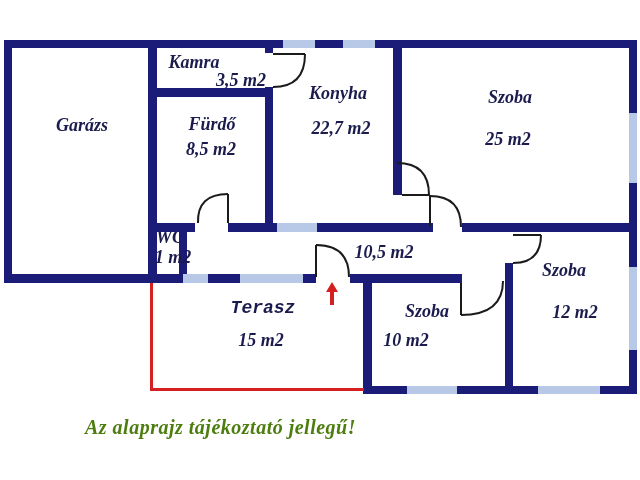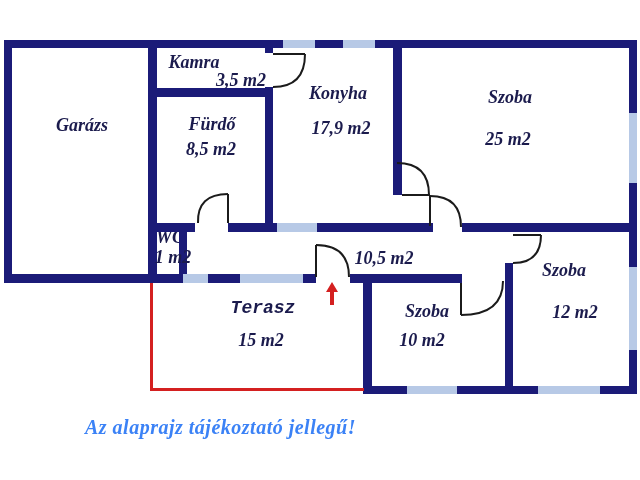--- a/index.html
+++ b/index.html
@@ -11,21 +11,21 @@
   .window{position:absolute;background:#b7c9e6;z-index:3;}
   .terrace-line{position:absolute;background:#d42020;z-index:3;}
   .doors{position:absolute;left:0;top:0;z-index:4;pointer-events:none;}
   .lbl{
     position:absolute;z-index:5;transform:translate(-50%,-50%);
     color:#1b1b4d;font-weight:bold;font-style:italic;font-size:18px;white-space:nowrap;
   }
   .lbl-under{z-index:1;}
   .disclaimer{
     position:absolute;z-index:5;transform:translateY(-50%);
-    color:#3b82f6;font-weight:bold;font-style:italic;font-size:20px;white-space:nowrap;
+    color:#4d7c0f;font-weight:bold;font-style:italic;font-size:20px;white-space:nowrap;
     letter-spacing:0.5px;
   }
 </style>
 </head>
 <body>
 
 <div class="plan">
 
   <div class="wall" style="left:4px;top:40px;width:633px;height:8px;"></div>
   <div class="wall" style="left:4px;top:40px;width:8px;height:243px;"></div>
@@ -90,34 +90,34 @@
 
   <div class="lbl" style="left:82px;top:125px;">Garázs</div>
 
   <div class="lbl" style="left:194px;top:62px;">Kamra</div>
   <div class="lbl" style="left:241px;top:80px;">3,5 m2</div>
 
   <div class="lbl" style="left:212px;top:124px;">Fürdő</div>
   <div class="lbl" style="left:211px;top:149px;">8,5 m2</div>
 
   <div class="lbl" style="left:338px;top:93px;">Konyha</div>
-  <div class="lbl" style="left:341px;top:128px;">17,9 m2</div>
+  <div class="lbl" style="left:341px;top:128px;">22,7 m2</div>
 
   <div class="lbl" style="left:510px;top:97px;">Szoba</div>
   <div class="lbl" style="left:508px;top:133px;margin-top:6px;">25 m2</div>
 
   <div class="lbl lbl-under" style="left:170px;top:237px;">WC</div>
   <div class="lbl" style="left:173px;top:257px;">1 m2</div>
 
-  <div class="lbl" style="left:384px;top:252px;margin-top:6px;">10,5 m2</div>
+  <div class="lbl" style="left:384px;top:252px;">10,5 m2</div>
 
   <div class="lbl" style="left:263px;top:308px;font-family:Liberation Mono, monospace;">Terasz</div>
   <div class="lbl" style="left:261px;top:340px;">15 m2</div>
 
   <div class="lbl" style="left:427px;top:311px;">Szoba</div>
-  <div class="lbl" style="left:422px;top:340px;text-align:center;">10 m2</div>
+  <div class="lbl" style="left:406px;top:340px;text-align:center;">10 m2</div>
 
   <div class="lbl" style="left:564px;top:270px;">Szoba</div>
   <div class="lbl" style="left:559px;top:312px;margin-left:16px;">12 m2</div>
 
   <div class="disclaimer" style="left:85px;top:427px;">Az alaprajz tájékoztató jellegű!</div>
 
 </div>
 
 </body></html>

